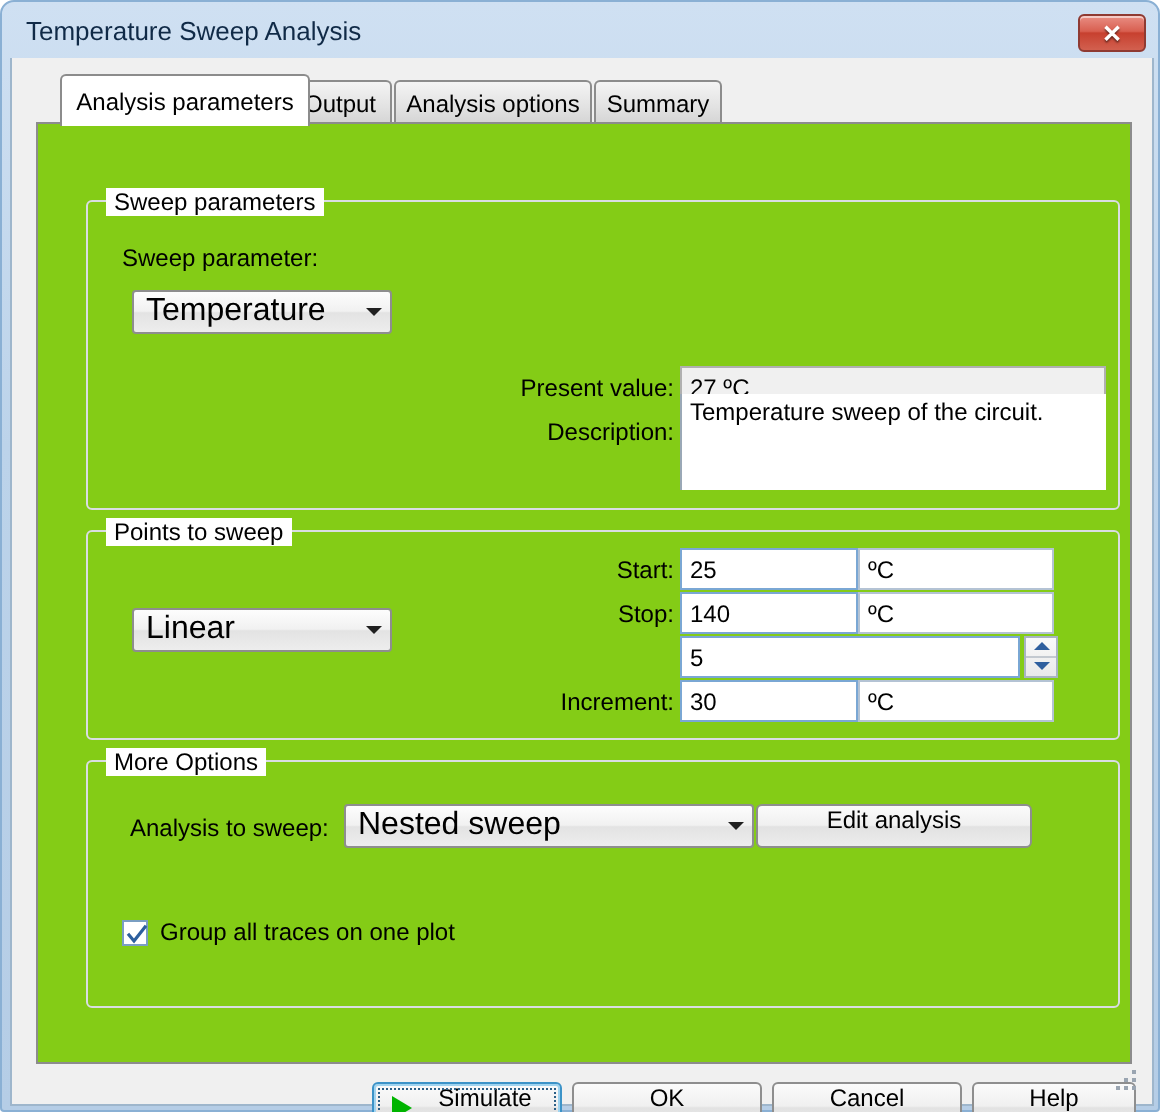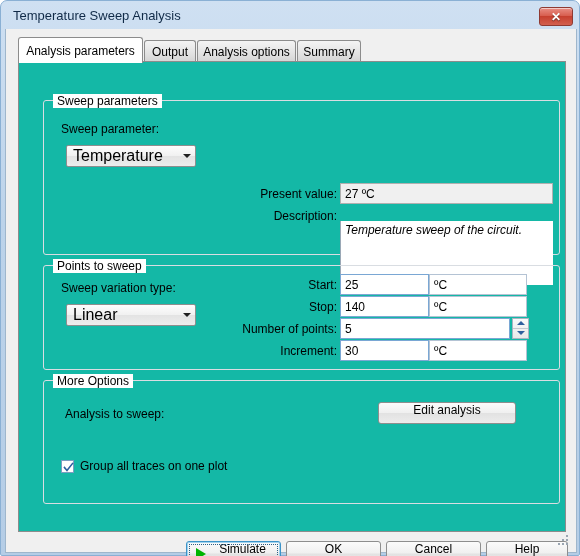--- a/index.html
+++ b/index.html
@@ -112,21 +112,21 @@
     background: #ffffff;
     border-color: #8c8c8c;
     z-index: 5;
   }
   .tabpanel {
     position: absolute;
     left: 12px; top: 32px;
     width: 548px;
     height: 471px;
     box-sizing: border-box;
-    background: #14b8a6;
+    background: #84cc16;
     border: 1px solid #8c8c8c;
   }
 
   
   .group {
     position: absolute;
     box-sizing: border-box;
     border: 1px solid #d9dde2;
     border-radius: 3px;
   }
@@ -338,21 +338,21 @@
   <div class="titlebar">
     <div class="title-text">Temperature Sweep Analysis</div>
     <div class="close-btn">
       <div class="close-glyph">✕</div>
     </div>
   </div>
 
   <div class="frame-inner">
 
     <div class="tabstrip">
-      <div class="tab active" style="left:0; width:125px;">
+      <div class="tab active" style="left:12px; width:125px;">
         <span>Analysis parameters</span>
       </div>
       <div class="tab" style="left:126px; width:52px;">
         <span>Output</span>
       </div>
       <div class="tab" style="left:179px; width:99px;">
         <span>Analysis options</span>
       </div>
       <div class="tab" style="left:279px; width:64px;">
         <span>Summary</span>
@@ -370,64 +370,68 @@
           <div class="combo-text">Temperature</div>
           <div class="combo-arrow">
               <i></i>
             </div>
         </div>
 
         <div class="lbl right" style="left:150px; top:86px; width:143px;">Present value:</div>
         <div class="field readonly" style="left:296px; top:82px; width:213px;">27 ºC</div>
 
         <div class="lbl right" style="left:150px; top:108px; width:143px;">Description:</div>
-        <div class="textarea" style="left:296px; top:120px; width:213px; height:64px;font-style:italic;">Temperature sweep of the circuit.</div>
+        <div class="textarea" style="left:296px; top:96px; width:213px; height:48px;">Temperature sweep of the circuit.</div>
       </div>
 
       <div class="group" style="left:24px; top:203px; width:517px; height:105px;">
         <div class="group-title">Points to sweep</div>
 
-        <div class="lbl" style="left:17px; top:15px;">Sweep variation type:</div>
 
         <div class="combo" style="left:22px; top:38px; width:130px;padding-left:20px;">
           <div class="combo-text">Linear</div>
           <div class="combo-arrow">
               <i></i>
             </div>
         </div>
 
         <div class="lbl right" style="left:170px; top:12px; width:123px;">Start:</div>
         <div class="field focusedfield" style="left:296px; top:8px; width:89px;">25</div>
         <div class="field unit" style="left:385px; top:8px; width:98px;">ºC</div>
 
         <div class="lbl right" style="left:170px; top:34px; width:123px;">Stop:</div>
         <div class="field focusedfield" style="left:296px; top:30px; width:89px;">140</div>
         <div class="field unit" style="left:385px; top:30px; width:98px;">ºC</div>
 
-        <div class="lbl right" style="left:170px; top:56px; width:123px;">Number of points:</div>
         <div class="field focusedfield" style="left:296px; top:52px; width:170px;">5</div>
         <div class="spinner" style="left:468px; top:52px;">
           <div class="spin-half up">
               <i></i>
             </div>
           <div class="spin-half down">
               <i></i>
             </div>
         </div>
 
         <div class="lbl right" style="left:170px; top:78px; width:123px;">Increment:</div>
         <div class="field focusedfield" style="left:296px; top:74px; width:89px;">30</div>
         <div class="field unit" style="left:385px; top:74px; width:98px;">ºC</div>
       </div>
 
       <div class="group" style="left:24px; top:318px; width:517px; height:124px;">
         <div class="group-title">More Options</div>
 
         <div class="lbl" style="left:21px; top:26px;">Analysis to sweep:</div>
 
+        <div class="combo" style="left:128px; top:21px; width:205px;">
+          <div class="combo-text">Nested sweep</div>
+          <div class="combo-arrow">
+              <i></i>
+            </div>
+        </div>
 
         <div class="btn" style="left:334px; top:21px; width:138px; height:22px;">
           <span>Edit analysis</span>
         </div>
 
         <div class="checkbox-row" style="left:17px; top:78px;">
           <span class="checkbox">
             <svg width="11" height="11" viewBox="0 0 11 11">
               <path d="M1.5 5.5 L4 8.5 L9.5 1.5" stroke="#2d5f9e" stroke-width="1.6" fill="none" stroke-linecap="square"></path>
             </svg>

